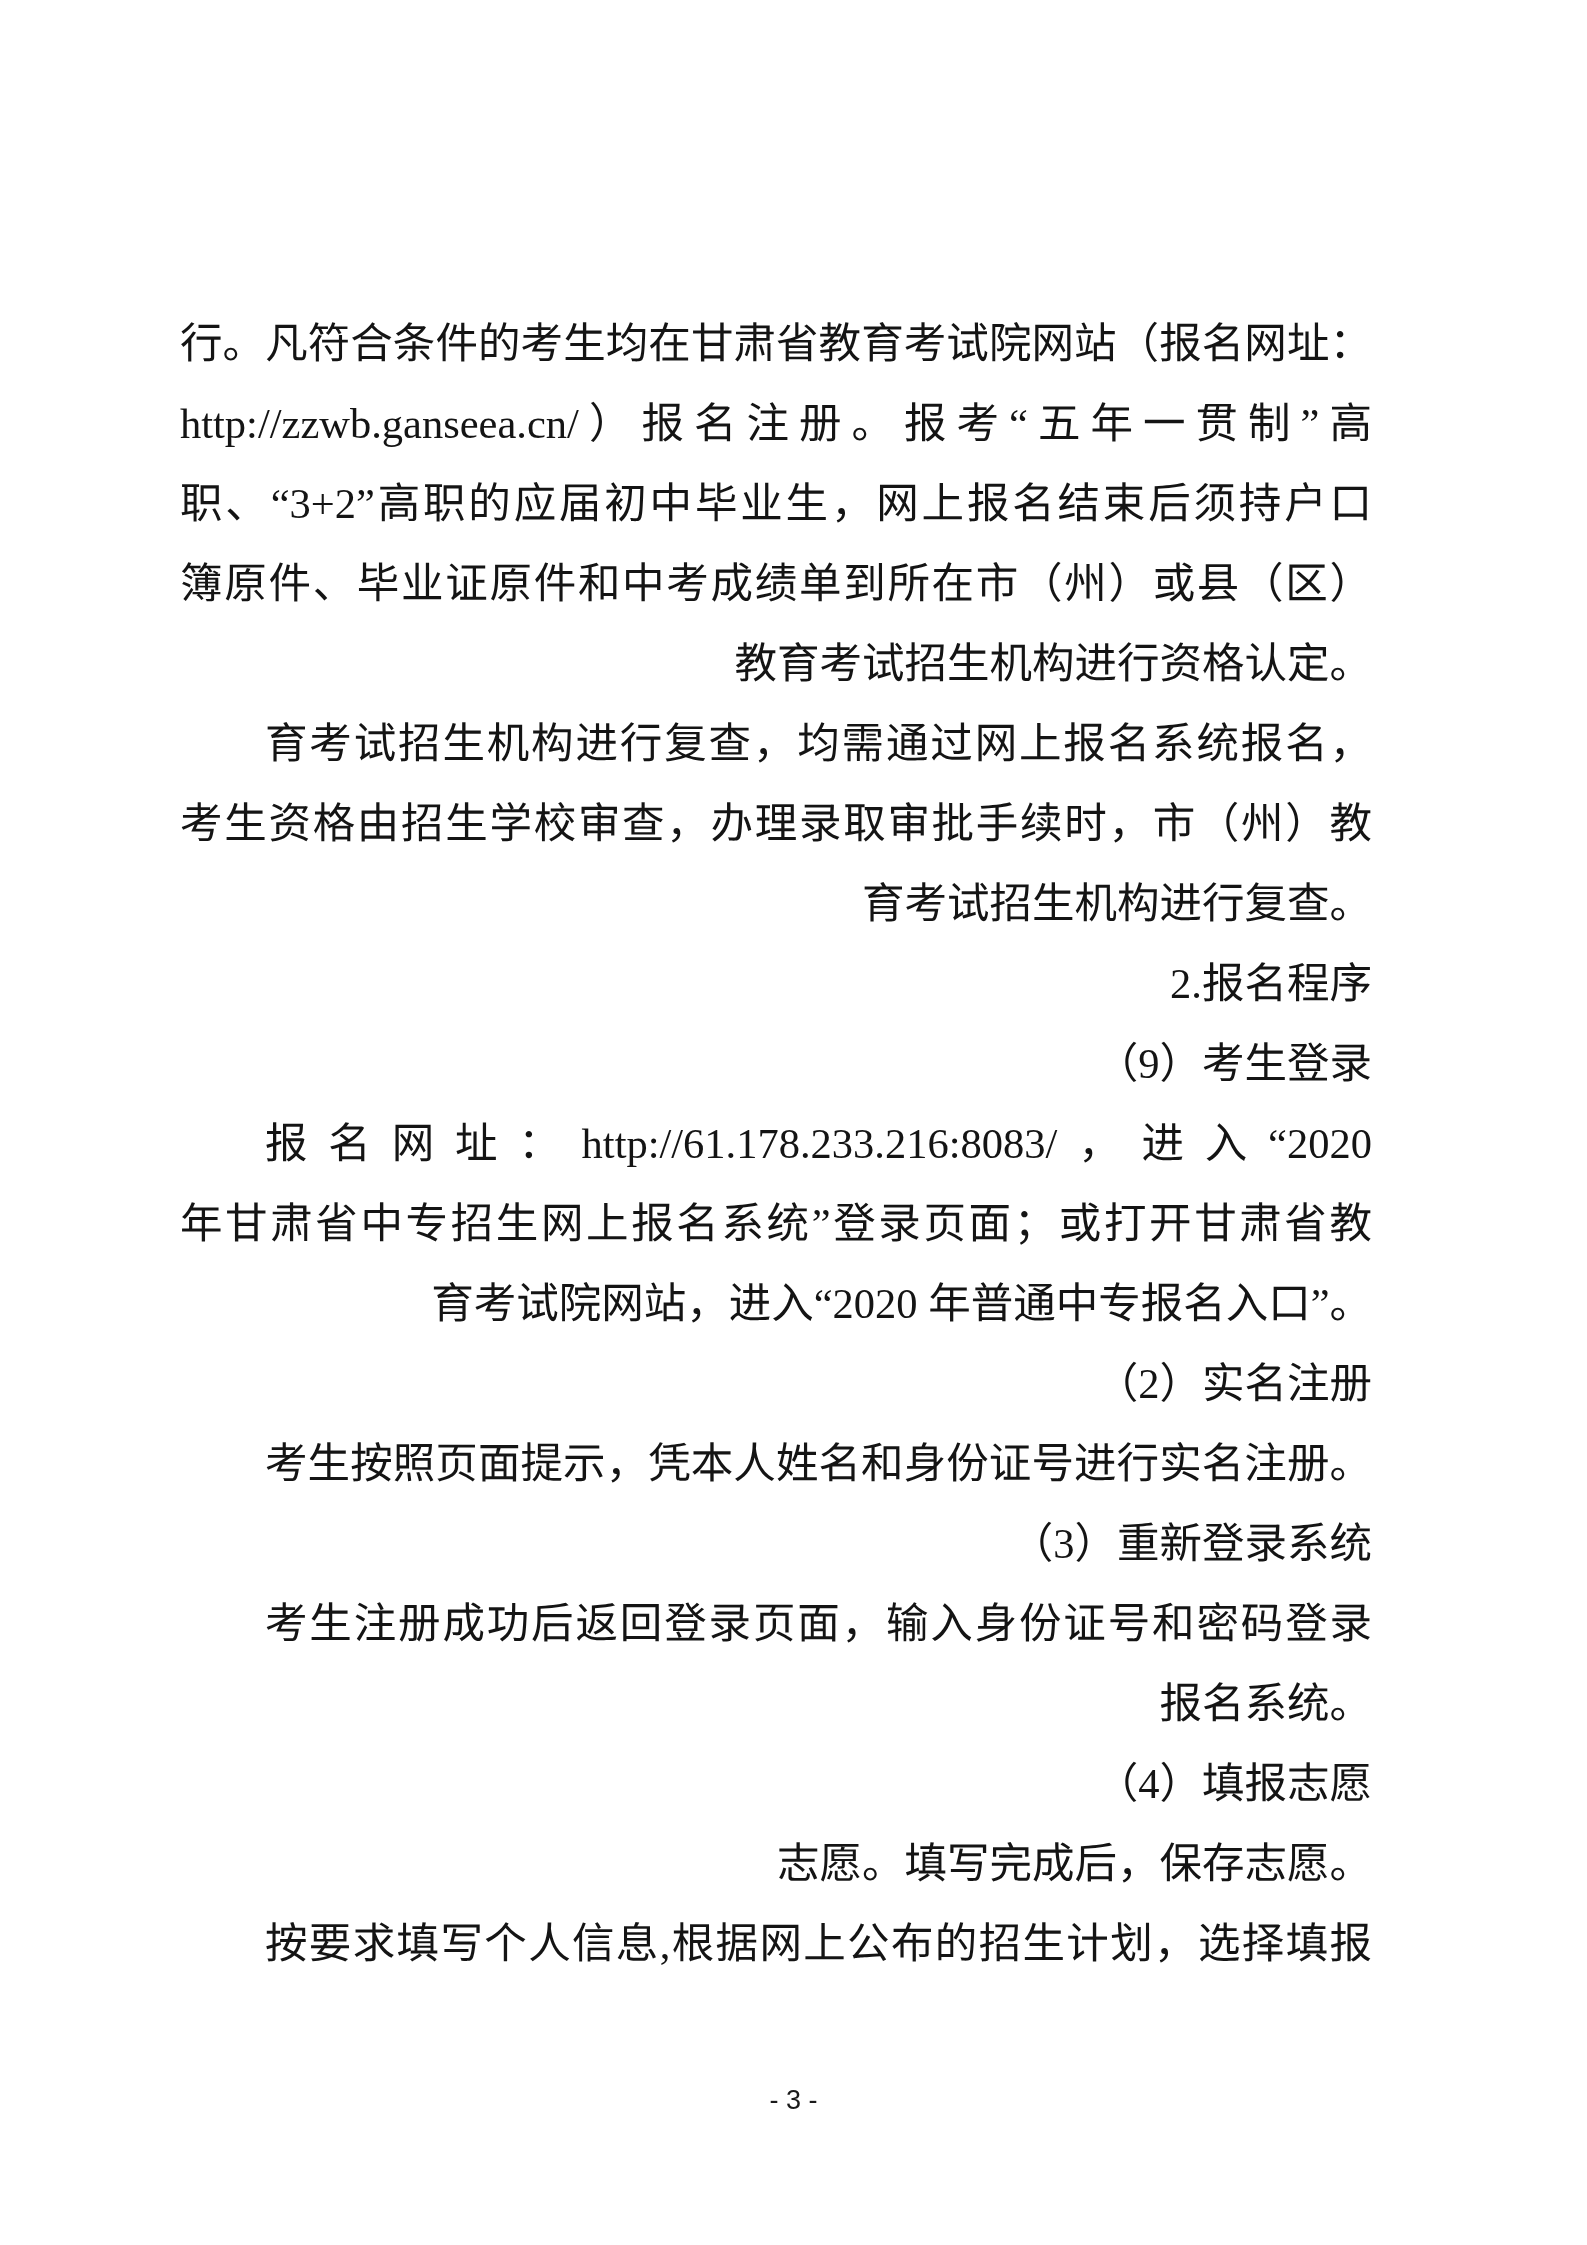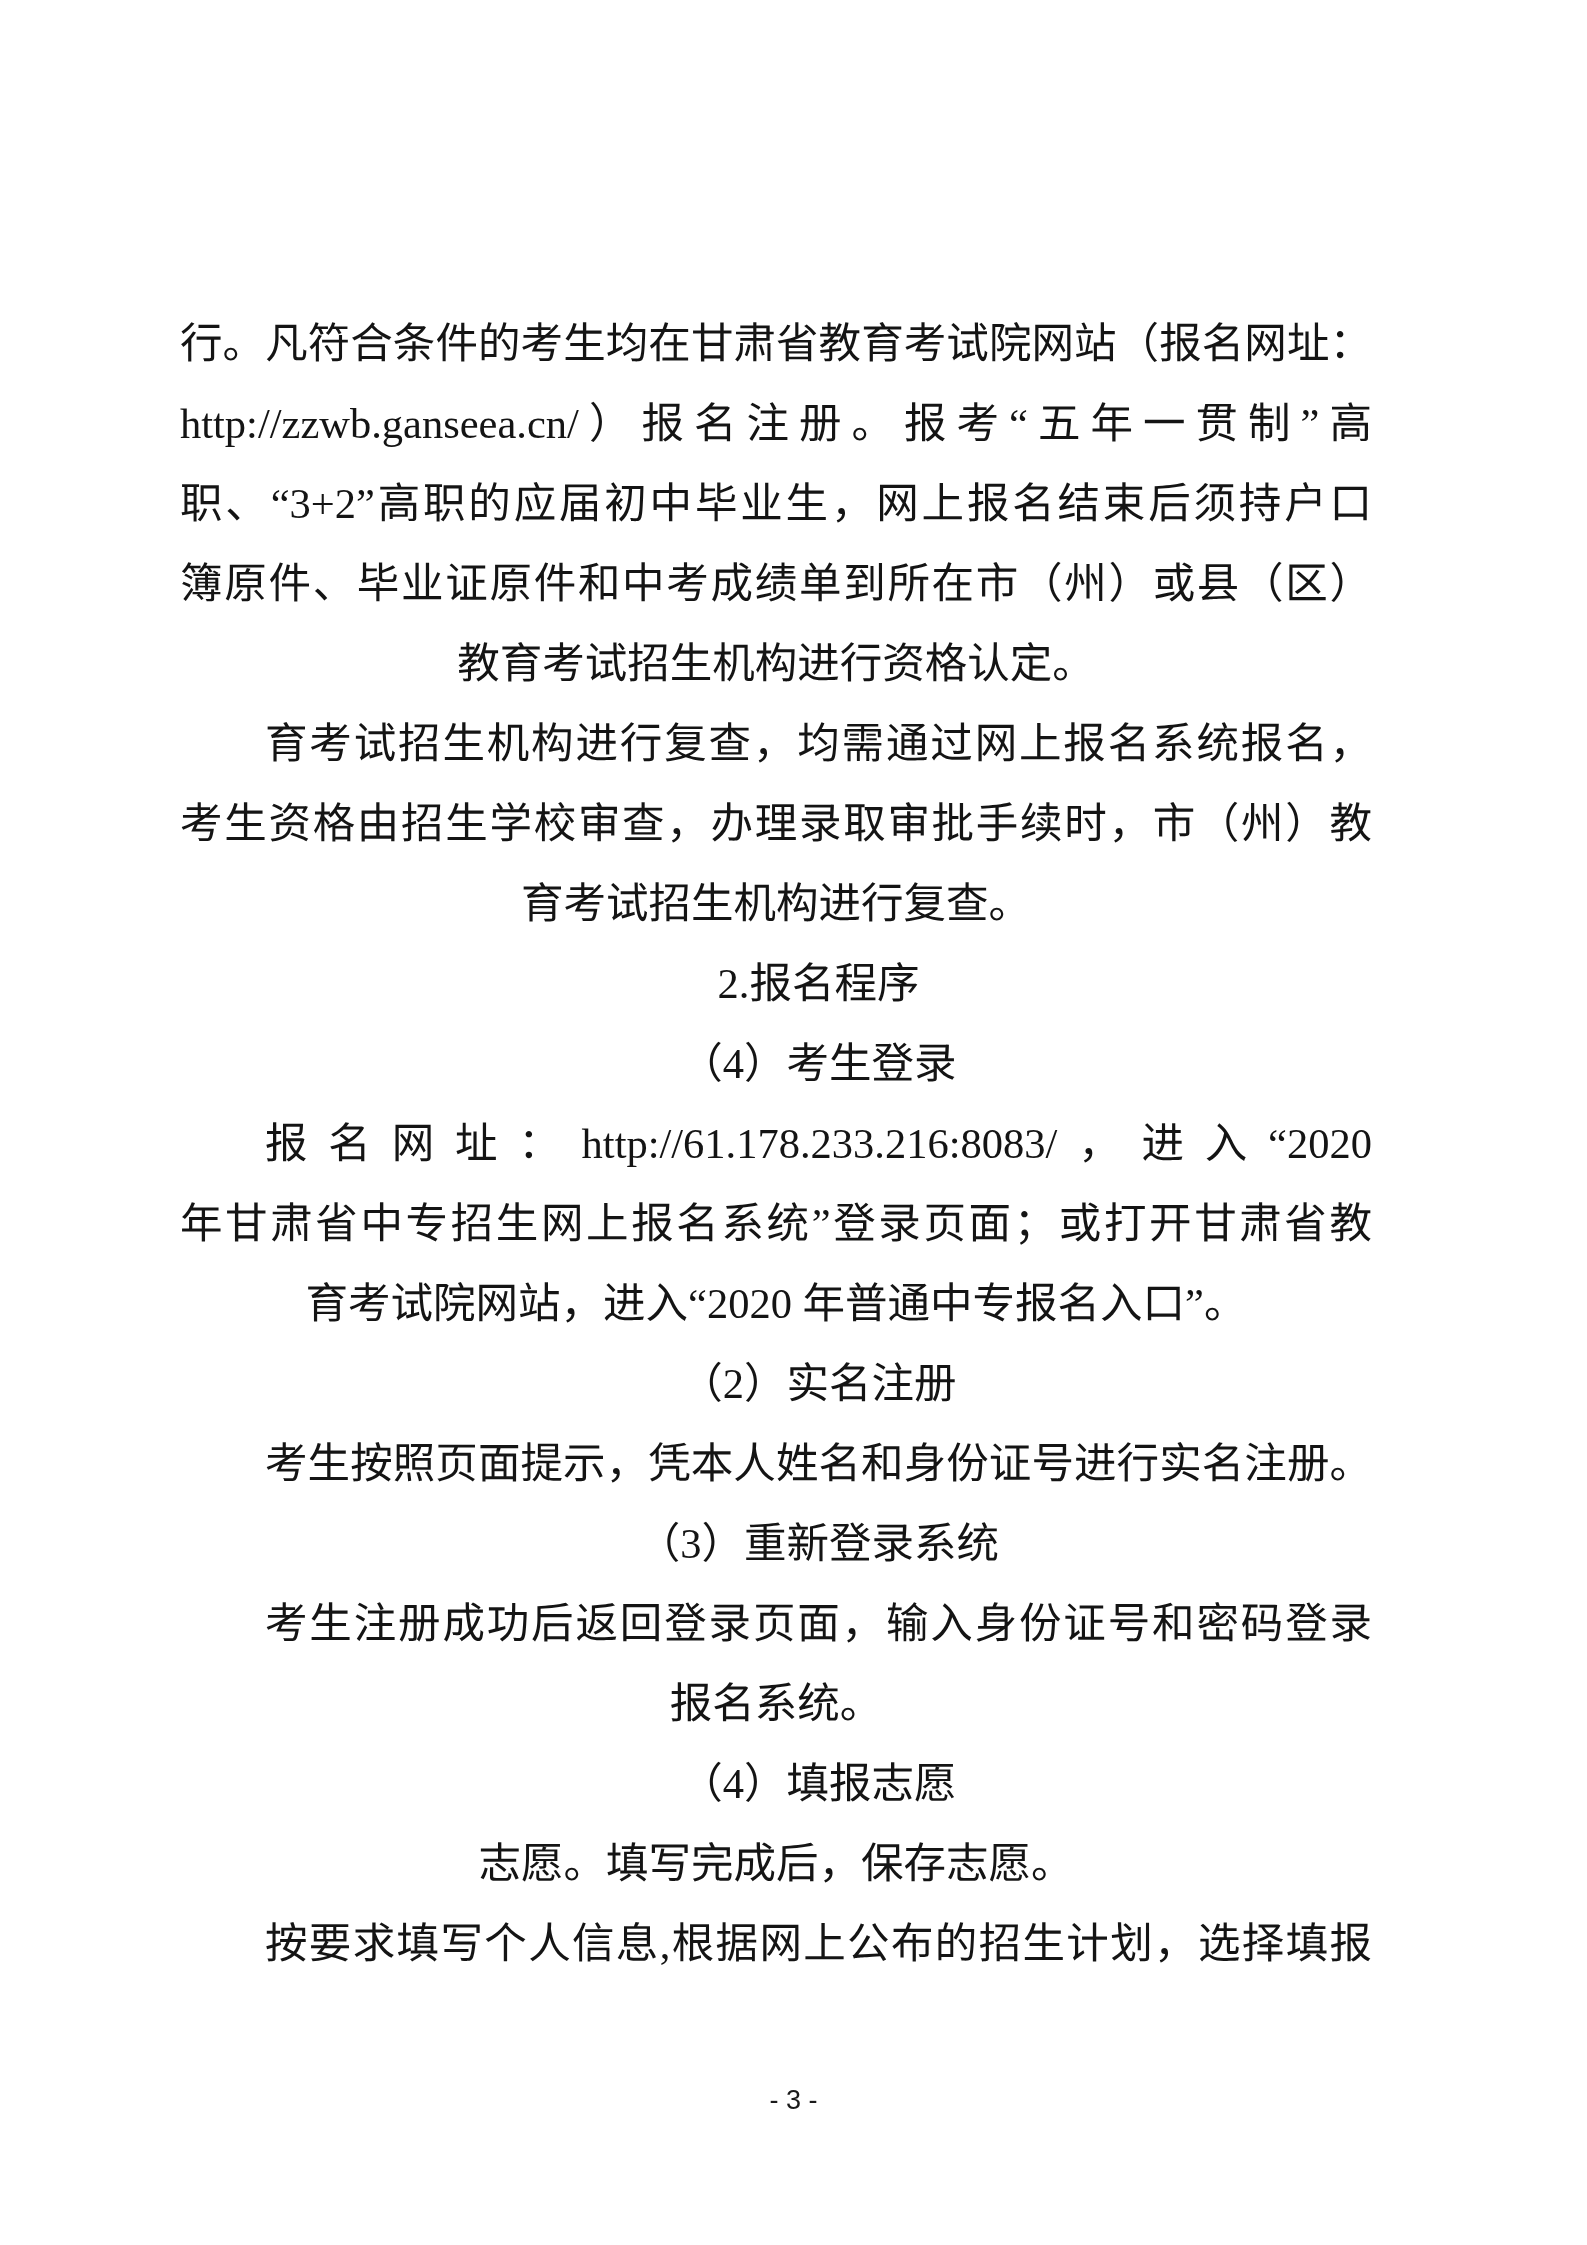--- a/index.html
+++ b/index.html
@@ -20,21 +20,21 @@
     position: absolute;
     left: 180px;
     top: 304px;
     width: 1192px;
     font-size: 42.5px;
   }
   .line {
     height: 80px;
     line-height: 80px;
     white-space: nowrap;
-    text-align: center;
+    text-align: right;
   }
   .line.justify {
     white-space: normal;
     text-align: justify;
     text-align-last: justify;
   }
   .line.indent {
     text-indent: 85px;
   }
   .line.bold {
@@ -59,21 +59,21 @@
   <div class="body-text">
       <div class="line justify">行。凡符合条件的考生均在甘肃省教育考试院网站（报名网址：</div>
       <div class="line justify">http://zzwb.ganseea.cn/）报名注册。报考“五年一贯制”高</div>
       <div class="line justify">职、“3+2”高职的应届初中毕业生，网上报名结束后须持户口</div>
       <div class="line justify">簿原件、毕业证原件和中考成绩单到所在市（州）或县（区）</div>
       <div class="line">教育考试招生机构进行资格认定。</div>
       <div class="line justify indent">育考试招生机构进行复查，均需通过网上报名系统报名，</div>
       <div class="line justify">考生资格由招生学校审查，办理录取审批手续时，市（州）教</div>
       <div class="line">育考试招生机构进行复查。</div>
       <div class="line indent bold">2.报名程序</div>
-      <div class="line indent bold">（4）考生登录</div>
+      <div class="line indent bold">（9）考生登录</div>
       <div class="line justify indent">报名网址：http://61.178.233.216:8083/，进入“2020</div>
       <div class="line justify">年甘肃省中专招生网上报名系统”登录页面；或打开甘肃省教</div>
       <div class="line">育考试院网站，进入“2020 年普通中专报名入口”。</div>
       <div class="line indent bold">（2）实名注册</div>
       <div class="line justify indent">考生按照页面提示，凭本人姓名和身份证号进行实名注册。</div>
       <div class="line indent bold">（3）重新登录系统</div>
       <div class="line justify indent">考生注册成功后返回登录页面，输入身份证号和密码登录</div>
       <div class="line">报名系统。</div>
       <div class="line indent bold">（4）填报志愿</div>
       <div class="line">志愿。填写完成后，保存志愿。</div>

